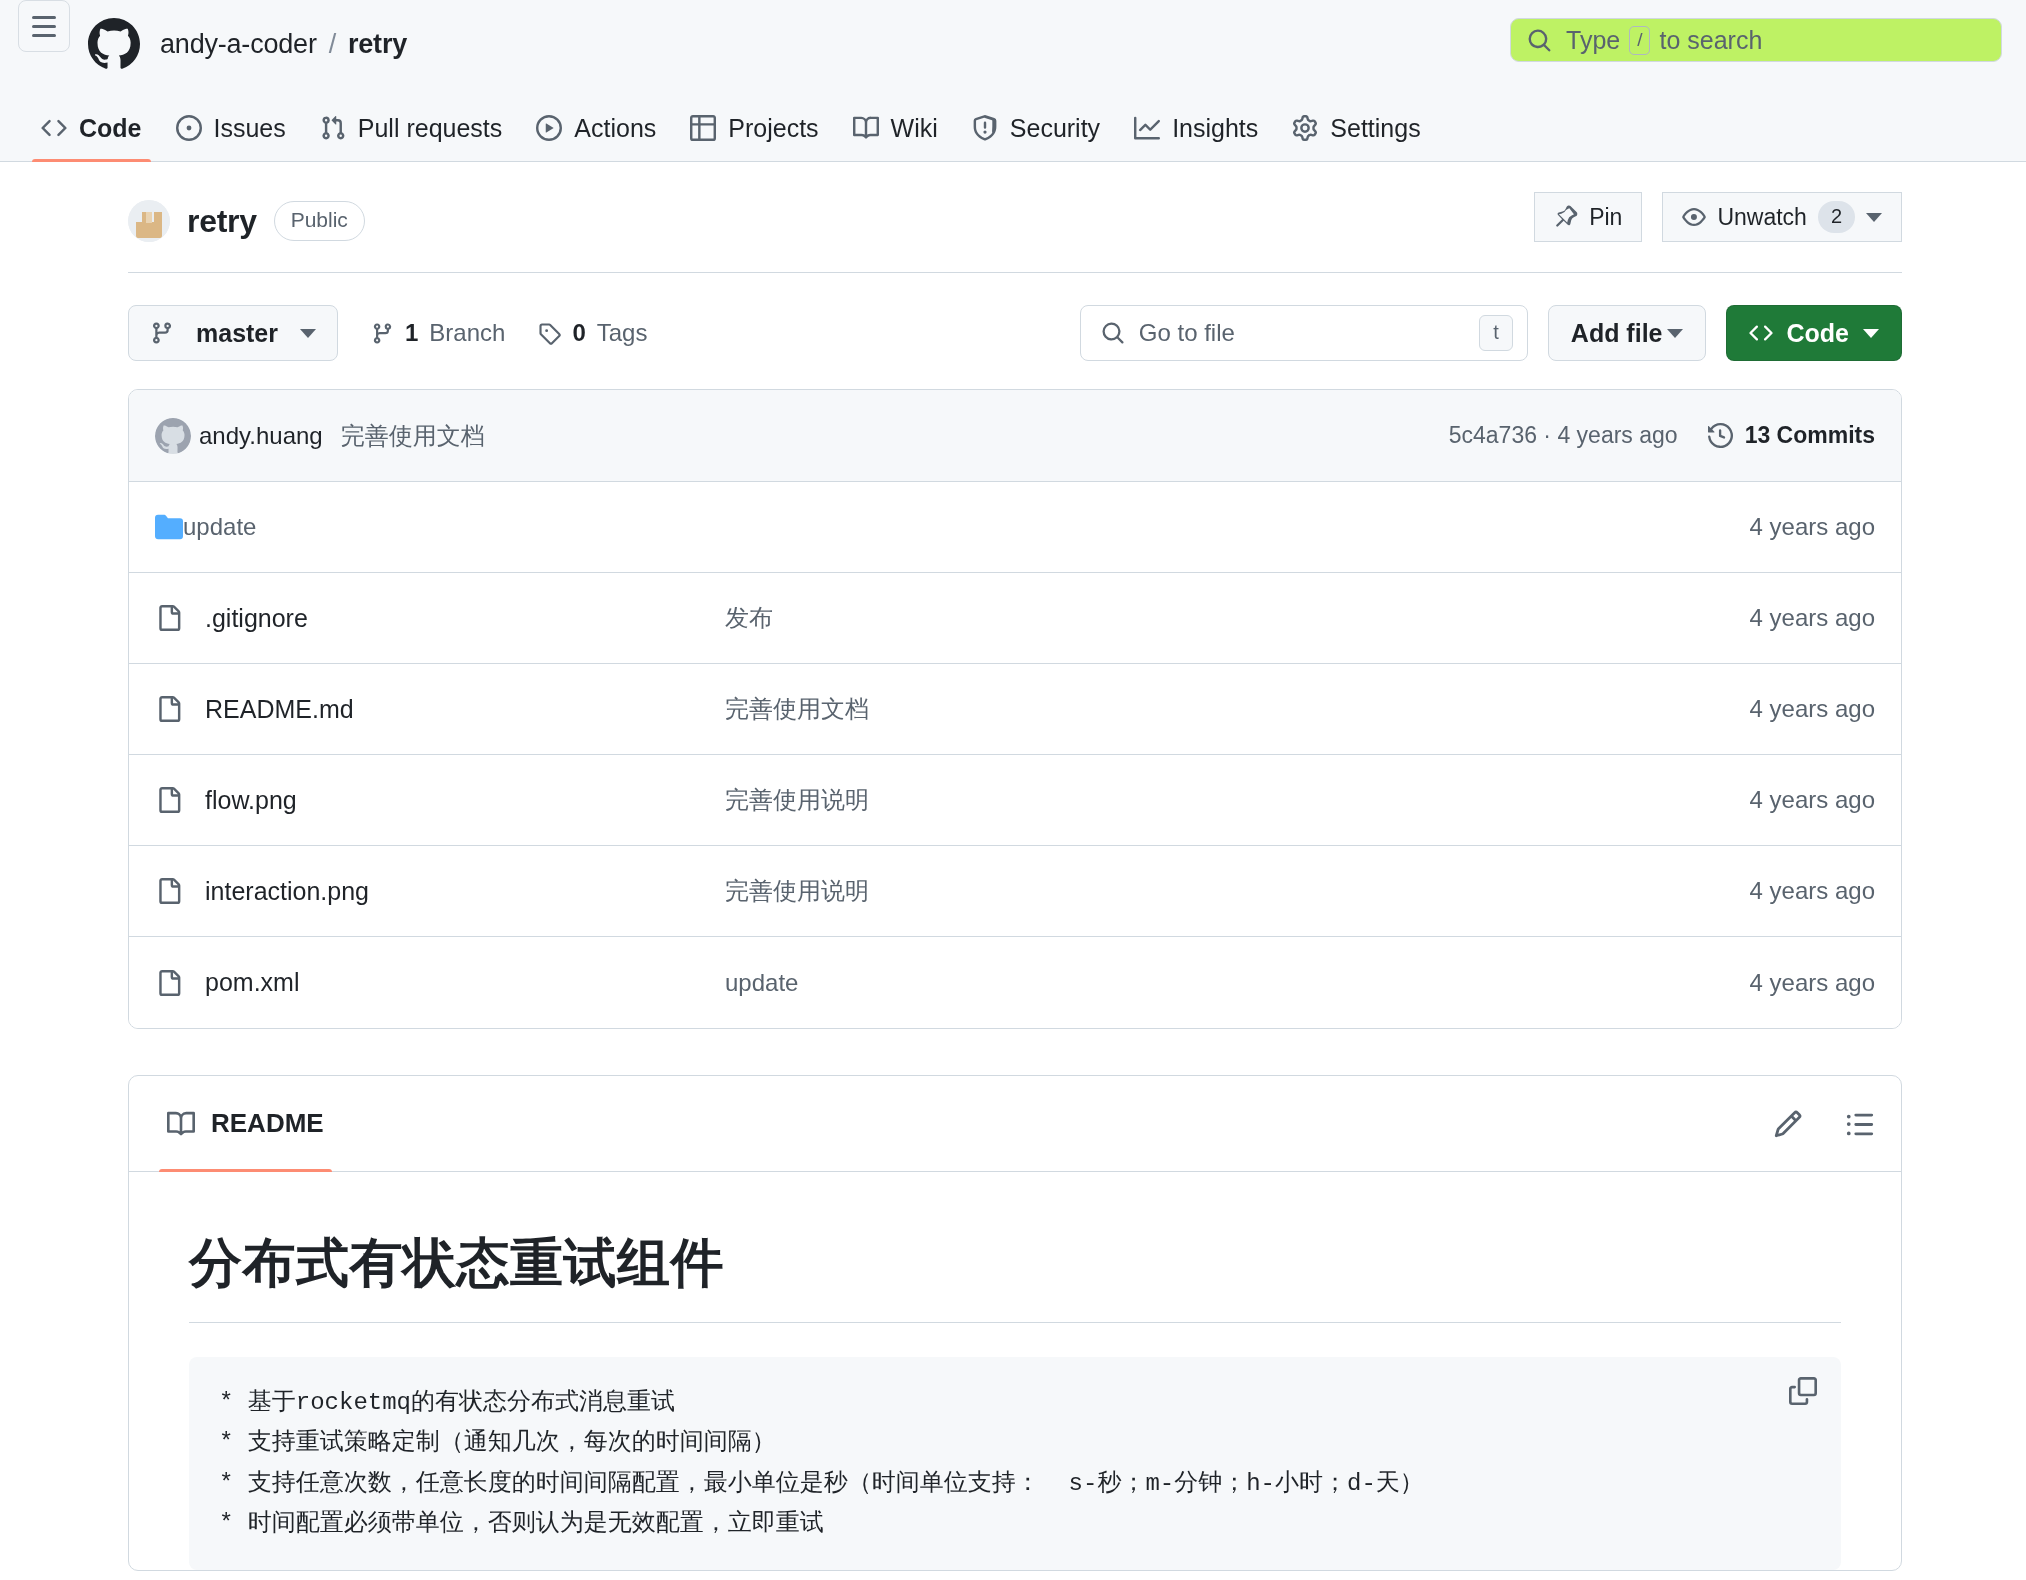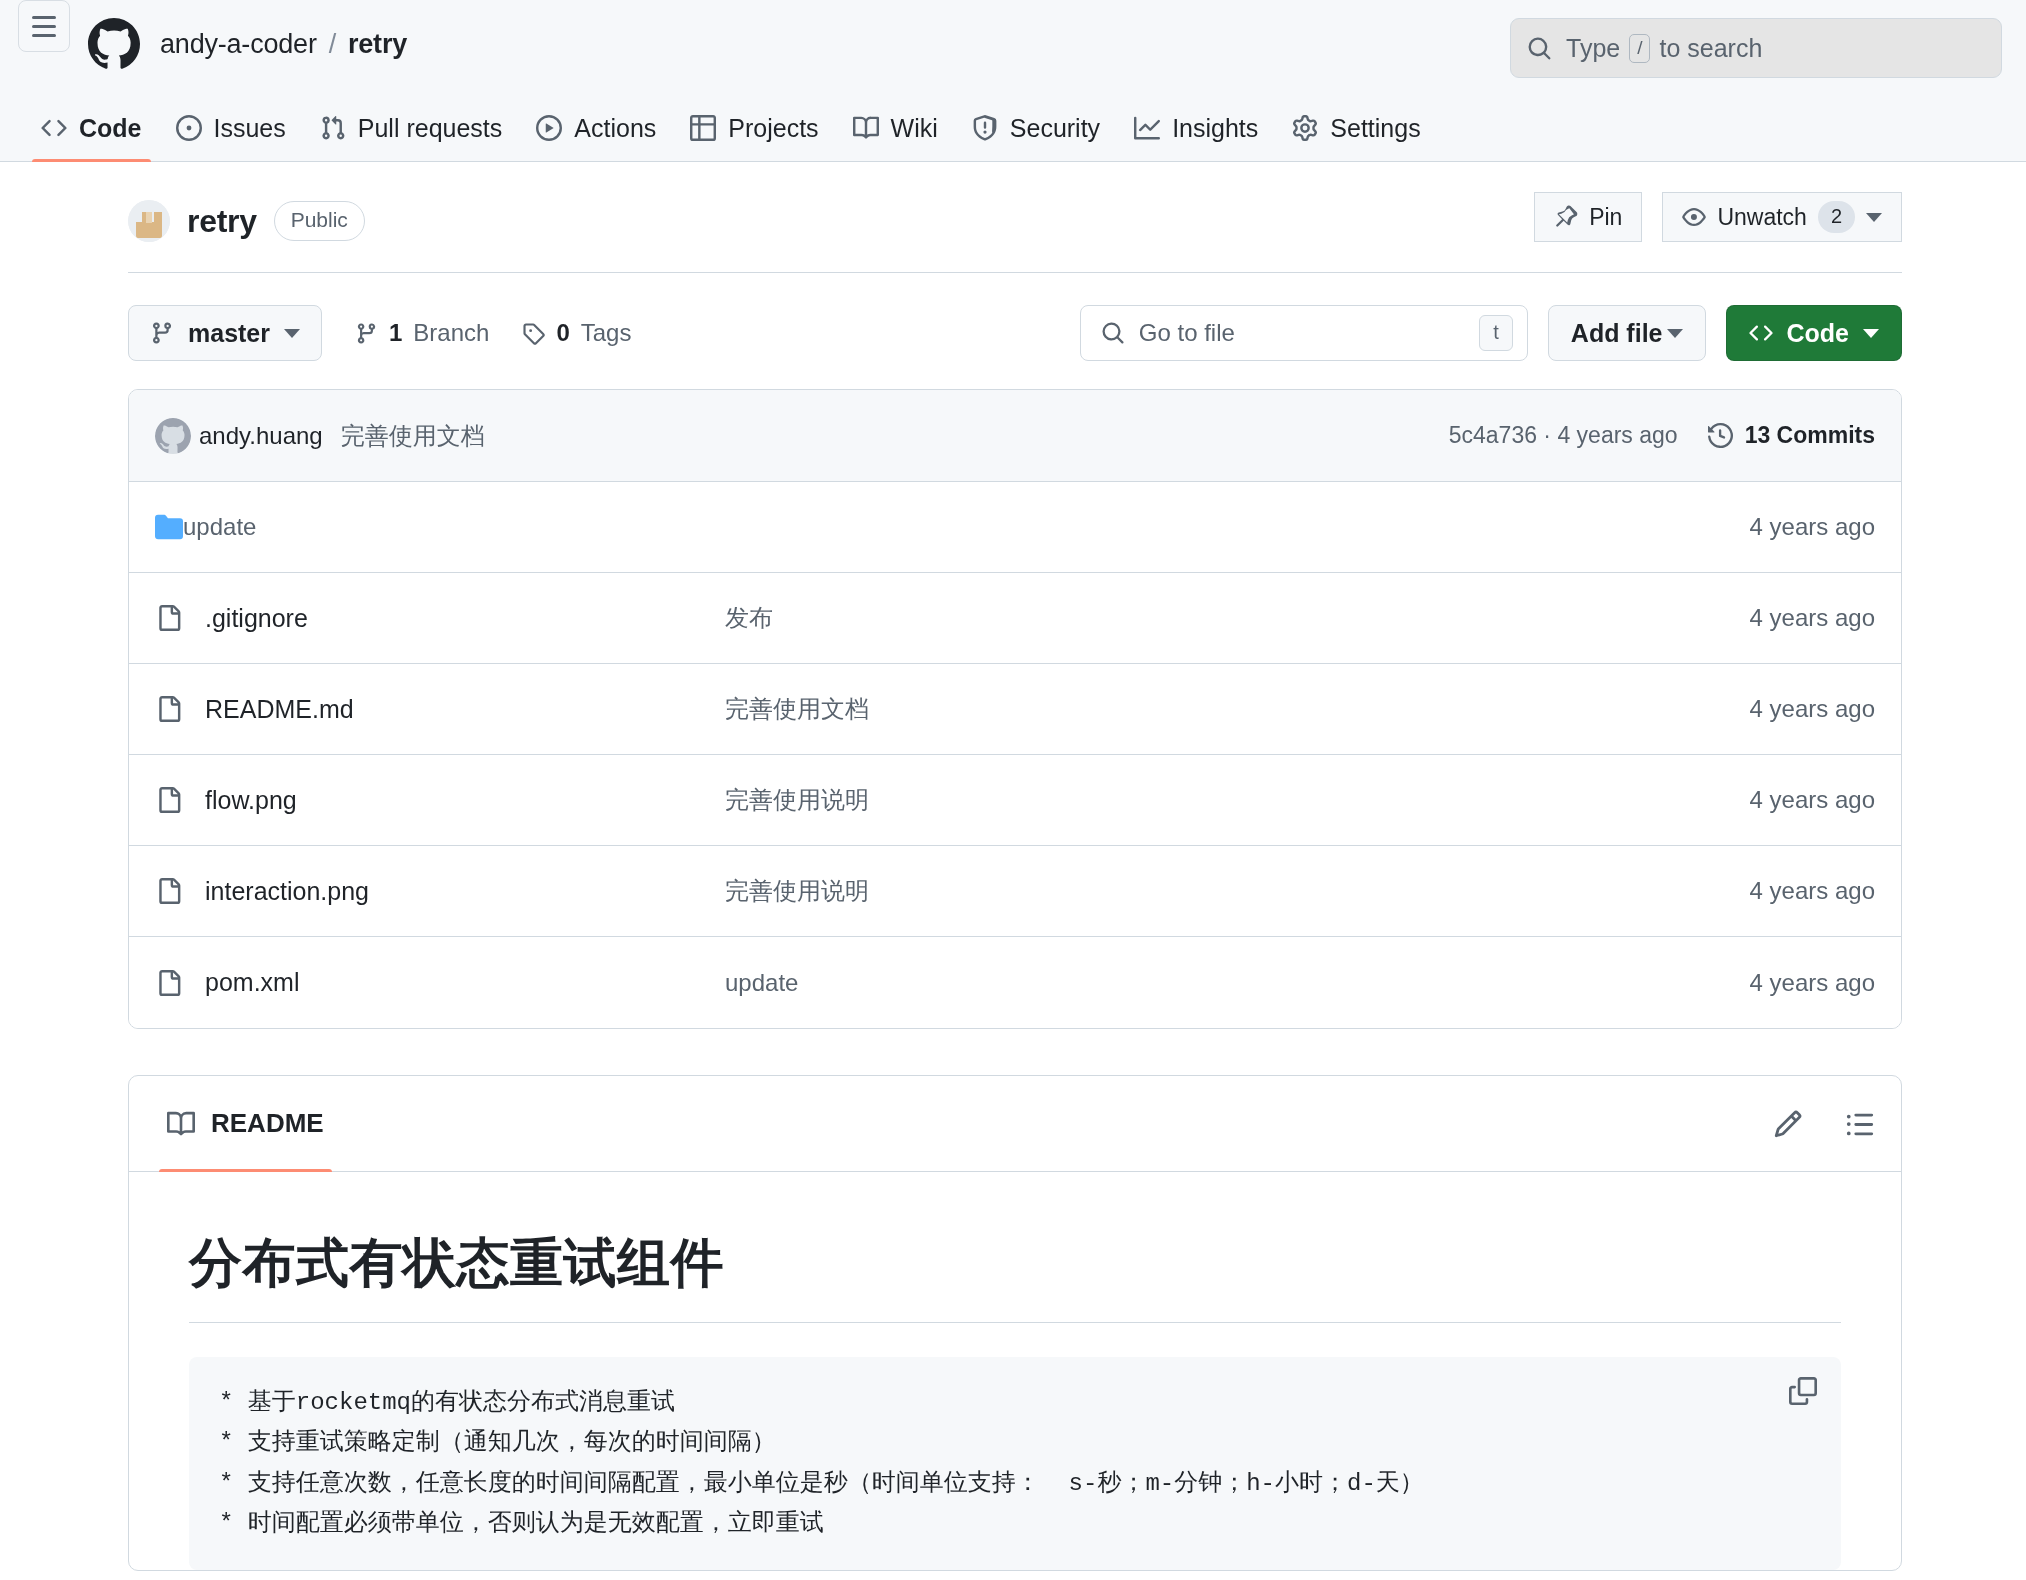--- a/index.html
+++ b/index.html
@@ -50,24 +50,24 @@
   }
   .breadcrumb .owner { color: #1f2328; }
   .breadcrumb .sep { color: #818b98; font-weight: 300; }
   .breadcrumb .repo { color: #1f2328; font-weight: 700; }
 
   .search-box {
     position: absolute;
     right: 24px;
     top: 18px;
     width: 492px;
-    height: 60px;
+    height: 44px;
     border: 1px solid #d1d9e0;
     border-radius: 9px;
-    background: #e5e5e5;
+    background: #bef264;
     display: flex;
     align-items: center;
     padding: 0 16px;
     gap: 14px;
     cursor: text;
   }
   .search-box .ph {
     font-size: 25px;
     color: #59636e;
     display: flex; align-items: center; gap: 9px;
@@ -209,21 +209,21 @@
   .file-toolbar {
     display: flex;
     align-items: center;
     padding-top: 32px;
     padding-bottom: 28px;
     position: relative;
   }
   .branch-btn {
     display: flex;
     align-items: center;
-    gap: 14px;
+    gap: 22px;
     border: 1px solid #d1d9e0;
     border-radius: 8px;
     background: #f6f8fa;
     height: 56px;
     padding: 0 21px;
     font-size: 25px;
     font-weight: 700;
     cursor: pointer;
   }
   .meta-stat {

